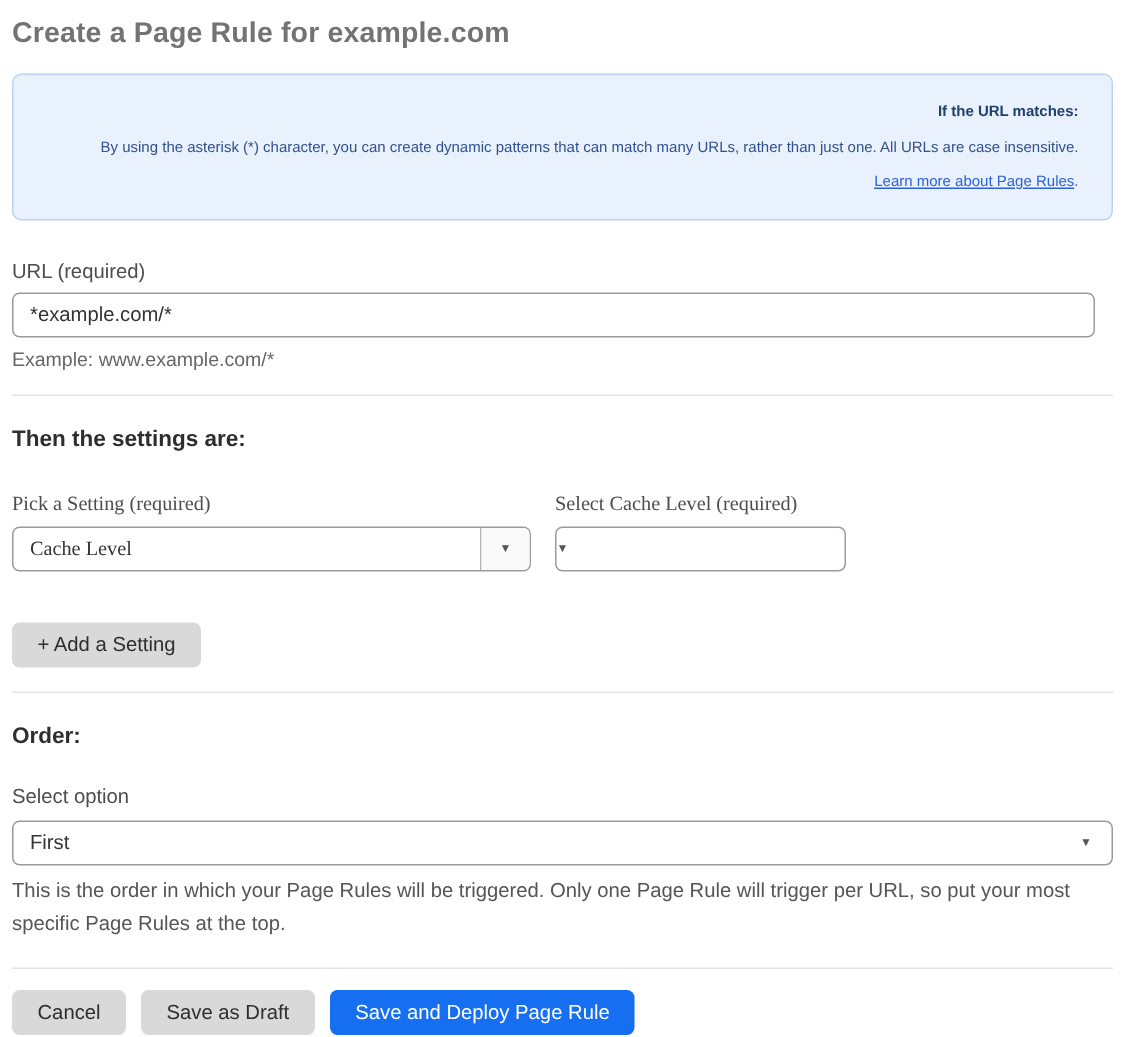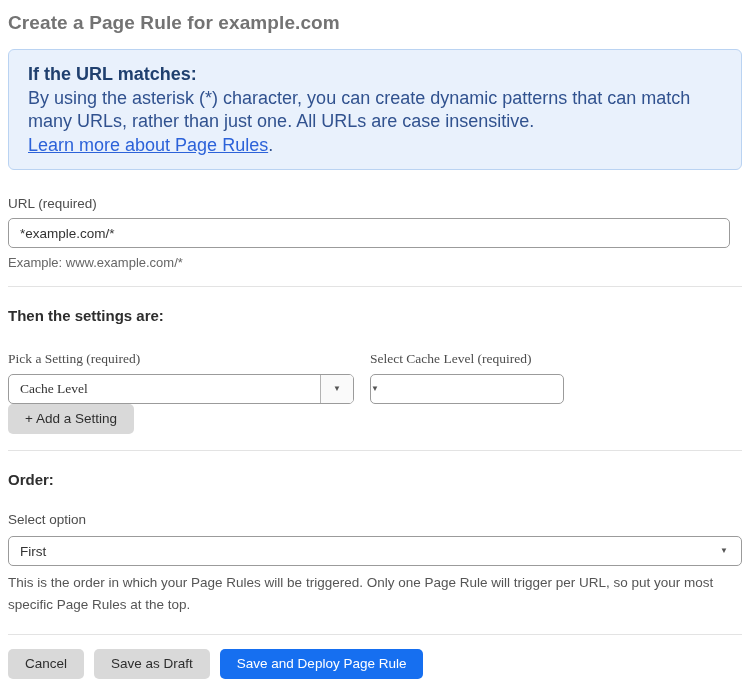--- a/index.html
+++ b/index.html
@@ -17,23 +17,24 @@
     letter-spacing: 0.1px;
   }
 
   
   .info-box {
     margin-top: 15px;
     background: #e9f1fc;
     border: 1px solid #bad3f2;
     border-radius: 6px;
     padding: 13px 22px 12px 19px;
-    font-size: 18px;
+    font-size: 10px;
     line-height: 23.5px;
     color: #31528f;
+    text-align: right;
   }
   .info-box .info-heading { font-weight: bold; color: #20406f; }
   .info-box a.info-link { color: #2c62d9; text-decoration: underline; cursor: pointer; }
 
   
   .field-label { font-size: 13.5px; color: #4d4d4d; }
   .helper-text { font-size: 13px; color: #666; }
 
   .url-section { margin-top: 26px; }
   .text-input {
@@ -78,21 +79,21 @@
   .select-order .arrow-pad { padding-right: 13px; }
 
   .btn {
     display: inline-block;
     height: 30px; border: none; border-radius: 5px;
     background: #d9d9d9; color: #2e2e2e;
     font-size: 13.5px; padding: 0 17px;
     font-family: "Liberation Sans", "DejaVu Sans", sans-serif;
     cursor: pointer; line-height: 30px;
   }
-  .btn-add { }
+  .btn-add { margin-top: 34px; }
   .btn-primary { background: #166ff0; color: #ffffff; }
 
   .order-section-label { margin-top: 24px; }
   .order-helper { margin-top: 6px; font-size: 13.5px; color: #555; line-height: 22px; width: 734px; }
 
   .actions-row { margin-top: 14px; display: flex; gap: 10px; align-items: center; }
 </style>
 </head>
 <body>
 

